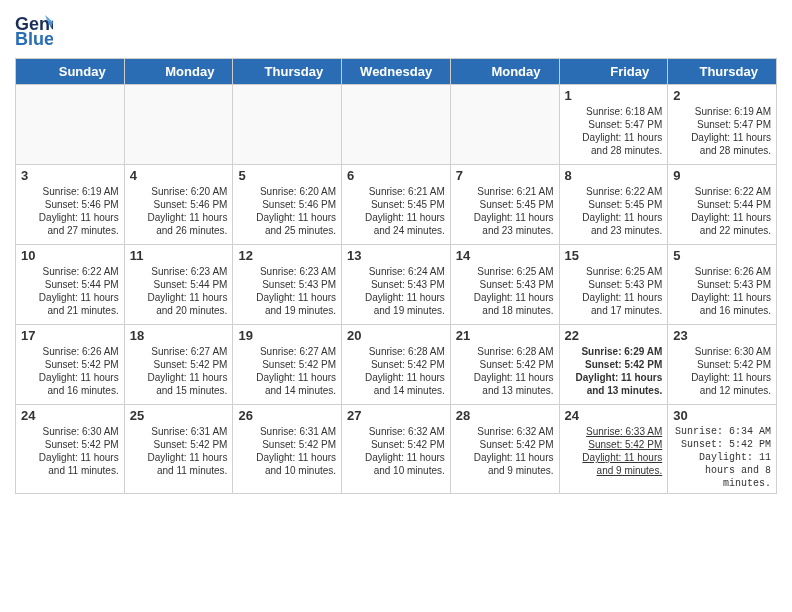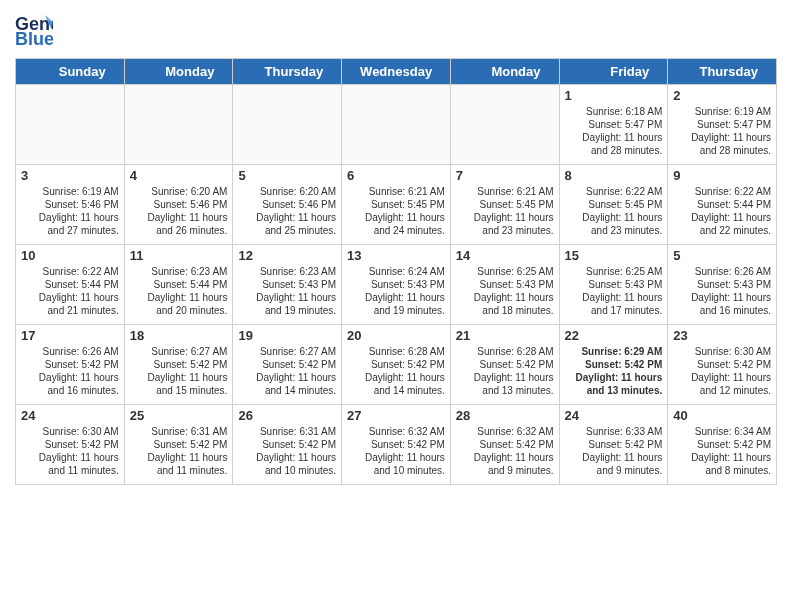--- a/index.html
+++ b/index.html
@@ -228,26 +228,26 @@
 Daylight: 11 hours and 10 minutes.</div>
           </td>
           <td>
             <span class="day-num">28</span>
             <div class="cell-text" style="white-space: pre-line;">Sunrise: 6:32 AM
 Sunset: 5:42 PM
 Daylight: 11 hours and 9 minutes.</div>
           </td>
           <td>
             <span class="day-num">24</span>
-            <div class="cell-text" style="white-space: pre-line;">Sunrise: 6:33 AM
+            <div class="cell-text" style="white-space: pre-line; text-decoration: underline;">Sunrise: 6:33 AM
 Sunset: 5:42 PM
 Daylight: 11 hours and 9 minutes.</div>
           </td>
           <td>
-            <span class="day-num">40</span>
-            <div class="cell-text" style="white-space: pre-line;">Sunrise: 6:34 AM
+            <span class="day-num">30</span>
+            <div class="cell-text" style="white-space: pre-line; font-family: Liberation Mono, monospace;">Sunrise: 6:34 AM
 Sunset: 5:42 PM
 Daylight: 11 hours and 8 minutes.</div>
           </td>
         </tr>
       </tbody>
   </table>
 </div>
 
 </body></html>

